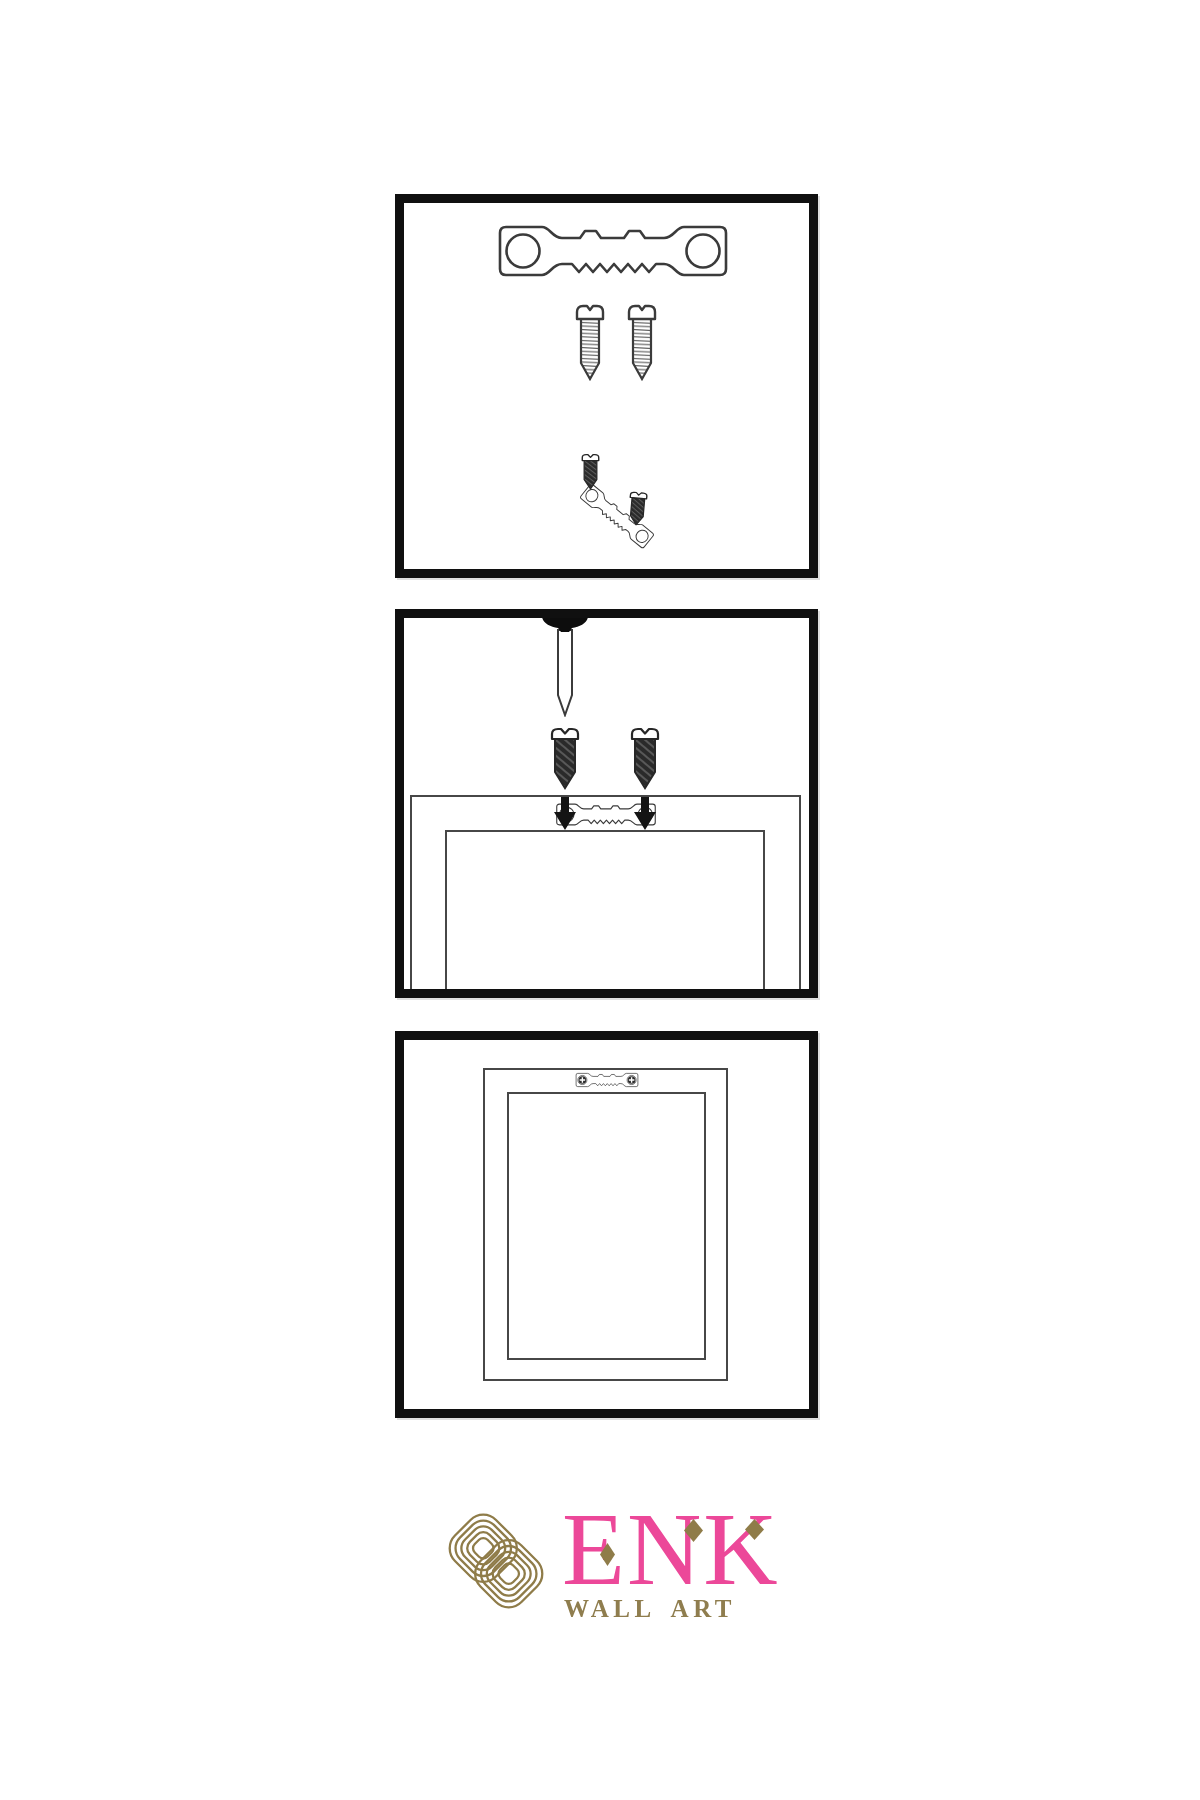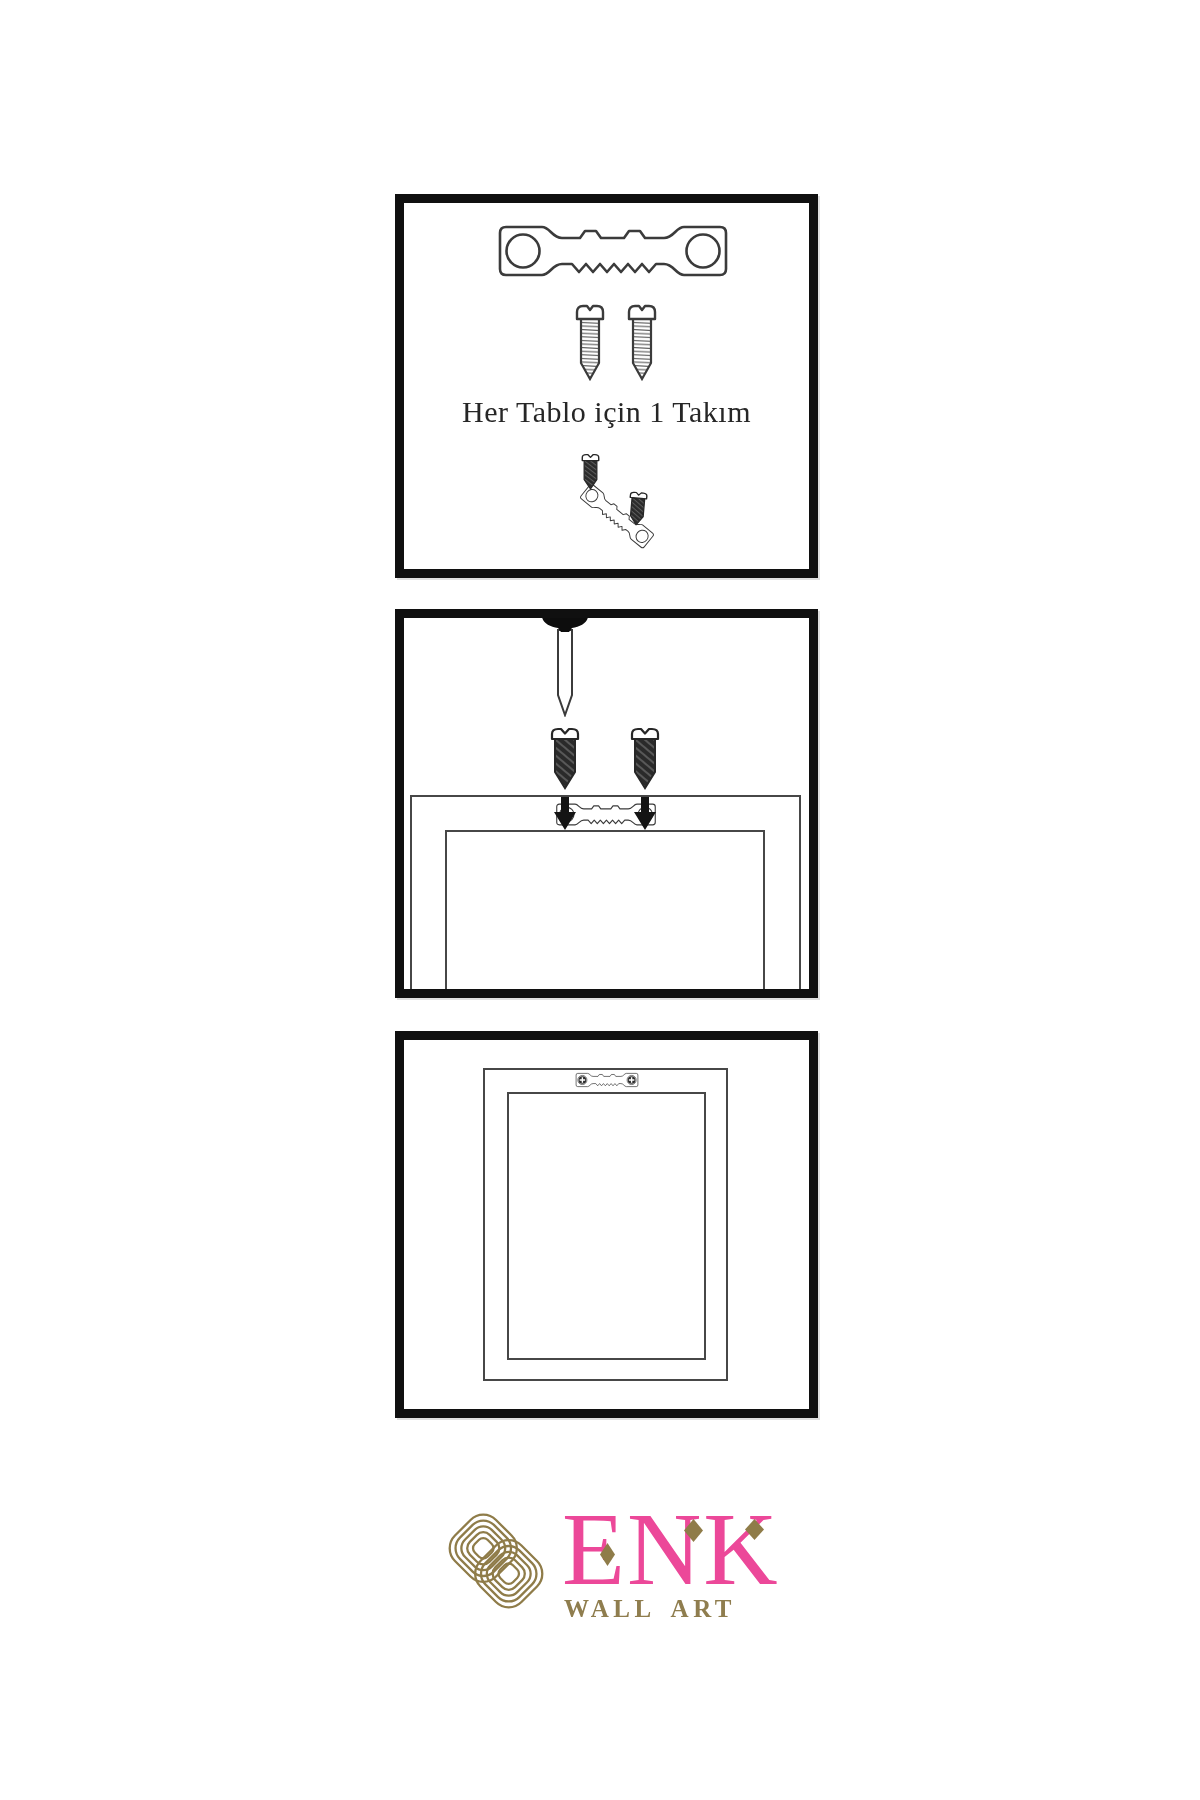--- a/index.html
+++ b/index.html
@@ -63,21 +63,20 @@
     <div class="clip">
       <svg class="abs" style="left:92px;top:19px" width="234" height="58" viewBox="0 0 234 58">
         <use href="#plate" xlink:href="#plate"></use>
       </svg>
       <svg class="abs" style="left:171px;top:100px" width="30" height="78" viewBox="0 0 30 78">
         <use href="#screw-light" xlink:href="#screw-light"></use>
       </svg>
       <svg class="abs" style="left:223px;top:100px" width="30" height="78" viewBox="0 0 30 78">
         <use href="#screw-light" xlink:href="#screw-light"></use>
       </svg>
-      <div class="caption" style="top:192px;">Her Tablo için 1 Takım</div>
 
       <svg class="abs" style="left:171px;top:302px;transform:rotate(39deg);transform-origin:50% 50%" width="84" height="22" viewBox="0 0 234 58" preserveAspectRatio="none">
         <use href="#plate" xlink:href="#plate"></use>
       </svg>
       <svg class="abs" style="left:177px;top:250px" width="19" height="37" viewBox="0 0 30 64" preserveAspectRatio="none">
         <use href="#screw-dark" xlink:href="#screw-dark"></use>
       </svg>
       <svg class="abs" style="left:224px;top:288px;transform:rotate(5deg)" width="19" height="35" viewBox="0 0 30 64" preserveAspectRatio="none">
         <use href="#screw-dark" xlink:href="#screw-dark"></use>
       </svg>

